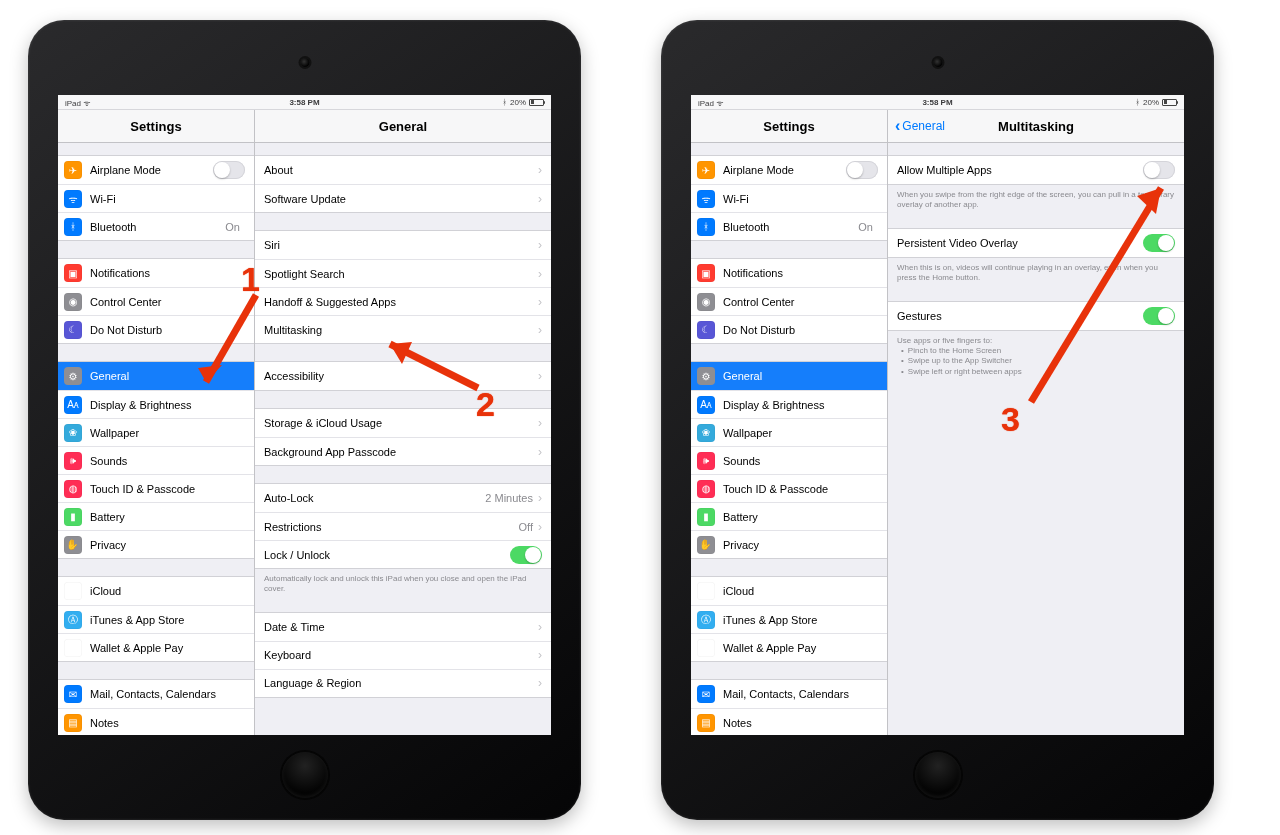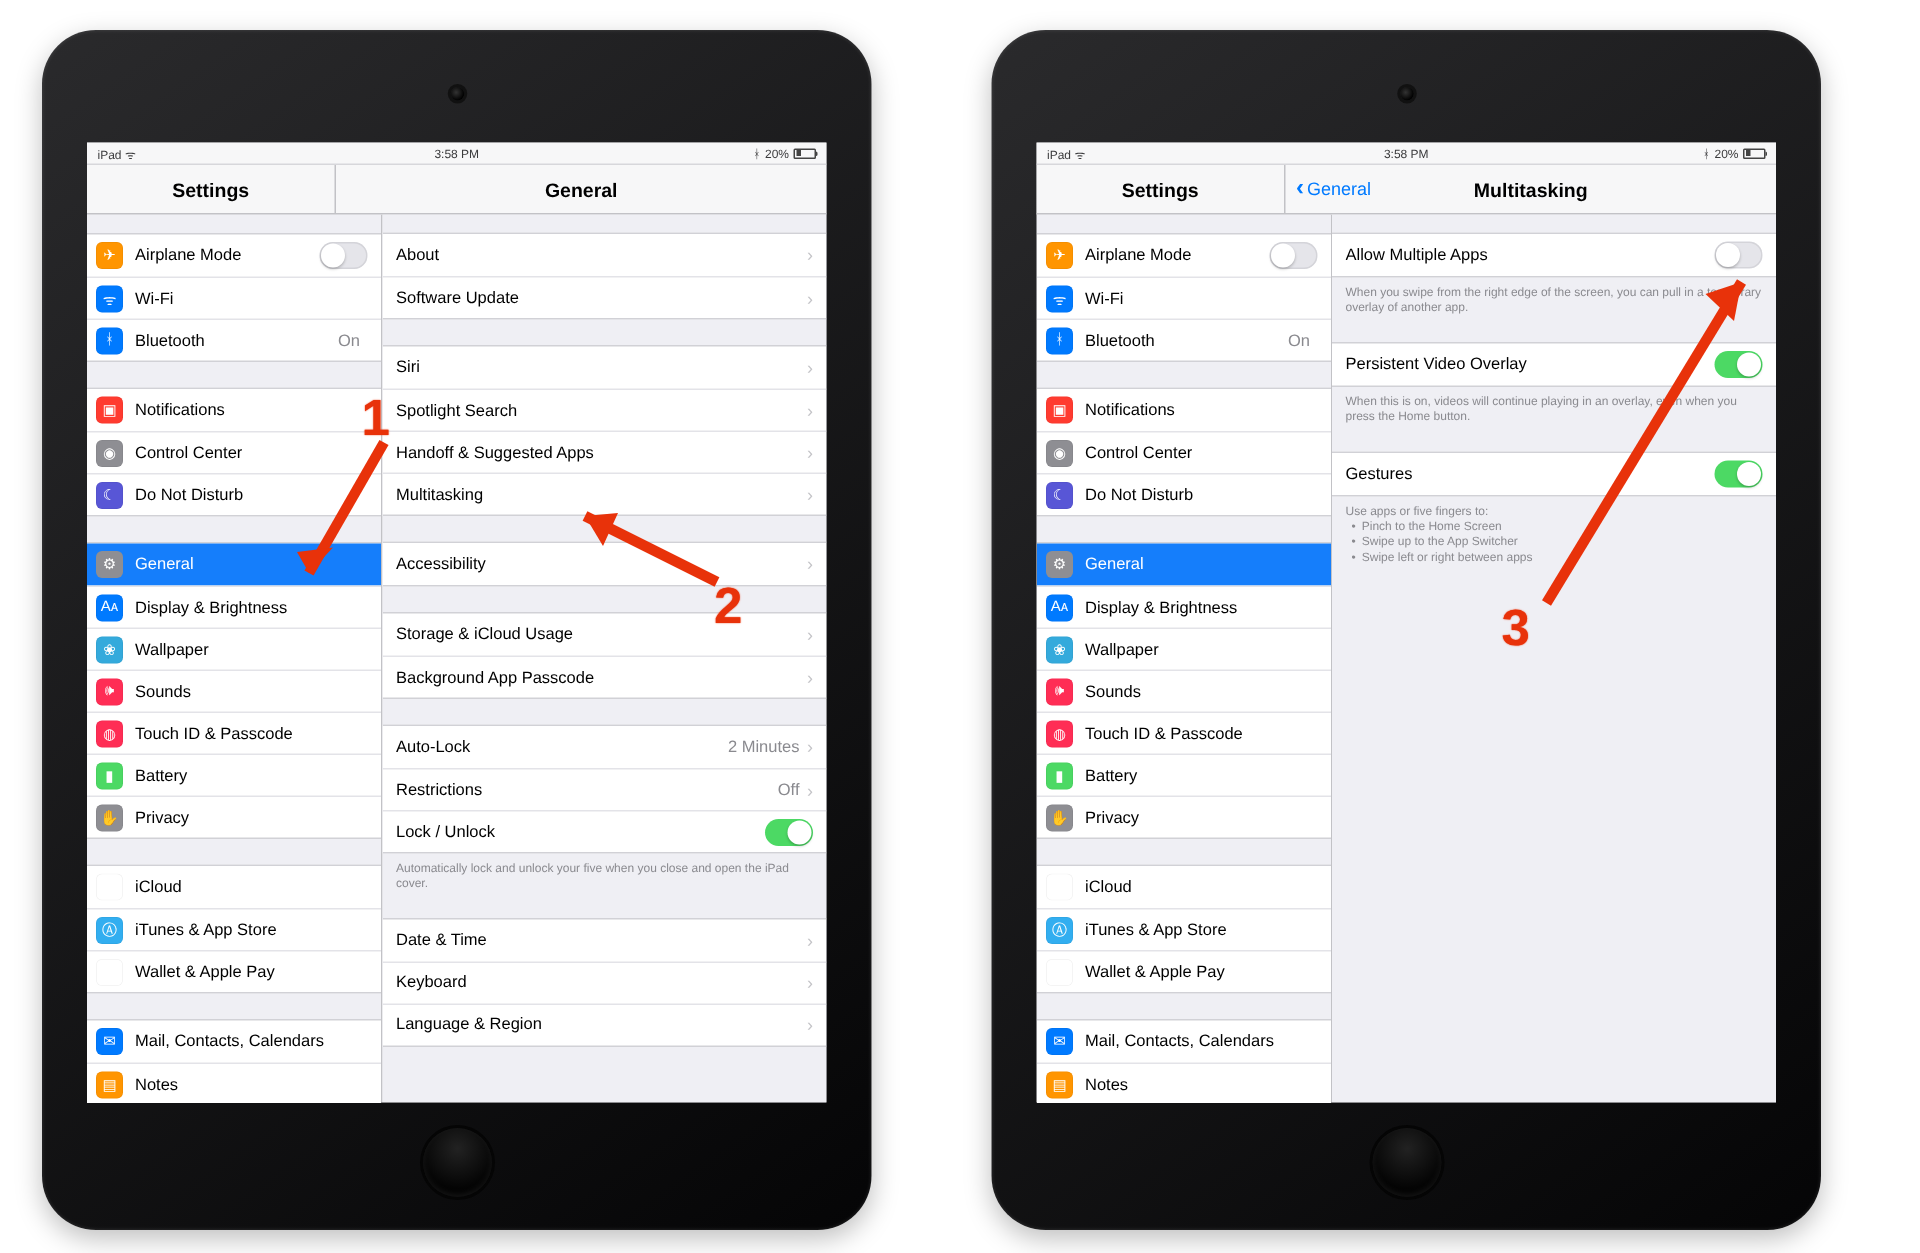--- a/index.html
+++ b/index.html
@@ -41,35 +41,35 @@
     position: relative;
   }
   .statusbar {
     height: 15px; background: #f7f7f8;
     display: flex; justify-content: space-between; align-items: center;
     padding: 0 7px; font-size: 8px; color: #3b3b3d;
     border-bottom: .5px solid #d7d7db;
   }
   .statusbar .center {
     position: absolute; left: 50%; transform: translateX(-50%);
-    font-weight: 400;
+    font-weight: 700;
   }
   .statusbar .right { display: flex; gap: 3px; align-items: center; }
   .battery {
     width: 15px; height: 7px; border: .7px solid #444; border-radius: 1px;
     position: relative; display: inline-block;
   }
   .battery::after {
     content:""; position:absolute; right:-2px; top:1.5px;
     width:1.5px; height:3px; background:#444; border-radius:0 1px 1px 0;
   }
   .battery .fill { position:absolute; left:.5px; top:.5px; bottom:.5px; width:25%; background:#444; }
 
   .navbars { display:flex; height: 33px; border-bottom: .5px solid #c2c2c6; background:#f7f7f8; }
-  .navleft { width: 166px; display:flex; align-items:center; justify-content:center;
+  .navleft { width: 197px; display:flex; align-items:center; justify-content:center;
              font-size:13px; font-weight:600; color:#000;
              border-right:.5px solid #c2c2c6; position:relative; }
   .navright { flex:1; display:flex; align-items:center; justify-content:center;
               font-size:13px; font-weight:600; color:#000; position:relative; }
   .backbtn { position:absolute; left:7px; display:flex; align-items:center;
              color:#007aff; font-size:12px; font-weight:400; }
   .backbtn .chev { font-size:16px; font-weight:600; margin-right:2px; line-height:1; }
 
   .panes { flex:1; display:flex; overflow:hidden; }
   .leftpane { width:197px; border-right:.5px solid #c2c2c6; overflow-y:auto; background:#efeff4; }
@@ -299,21 +299,21 @@
               <span class="value">Off</span>
               <span class="disclosure">›</span>
             </div>
             <div class="row">
               <span class="label">Lock / Unlock</span>
               <span class="toggle on">
                 <span class="knob"></span>
               </span>
             </div>
           </div>
-          <div class="footer">Automatically lock and unlock your five when you close and open the iPad cover.</div>
+          <div class="footer">Automatically lock and unlock this iPad when you close and open the iPad cover.</div>
           <div class="group">
             <div class="row">
               <span class="label">Date &amp; Time</span>
               <span class="disclosure">›</span>
             </div>
             <div class="row">
               <span class="label">Keyboard</span>
               <span class="disclosure">›</span>
             </div>
             <div class="row">

